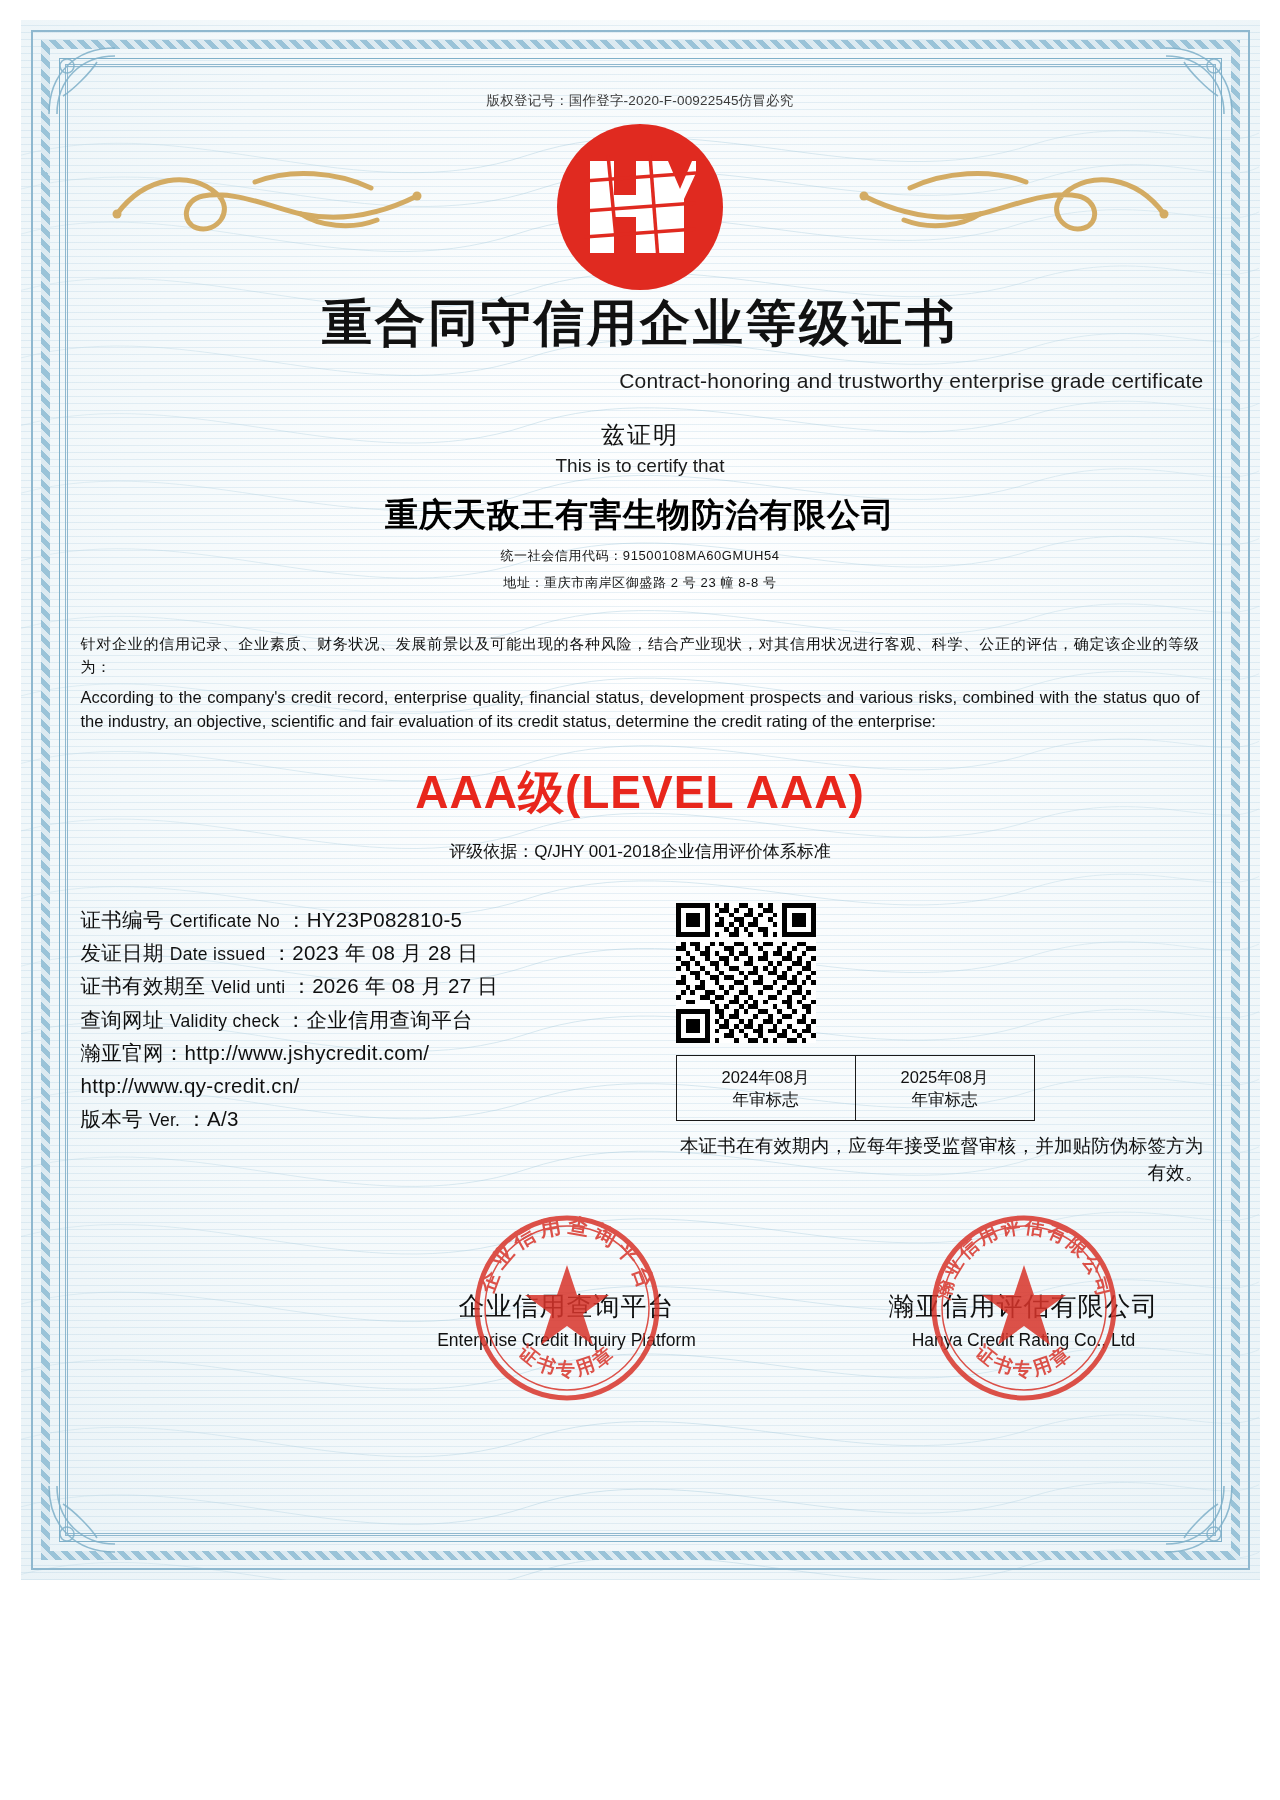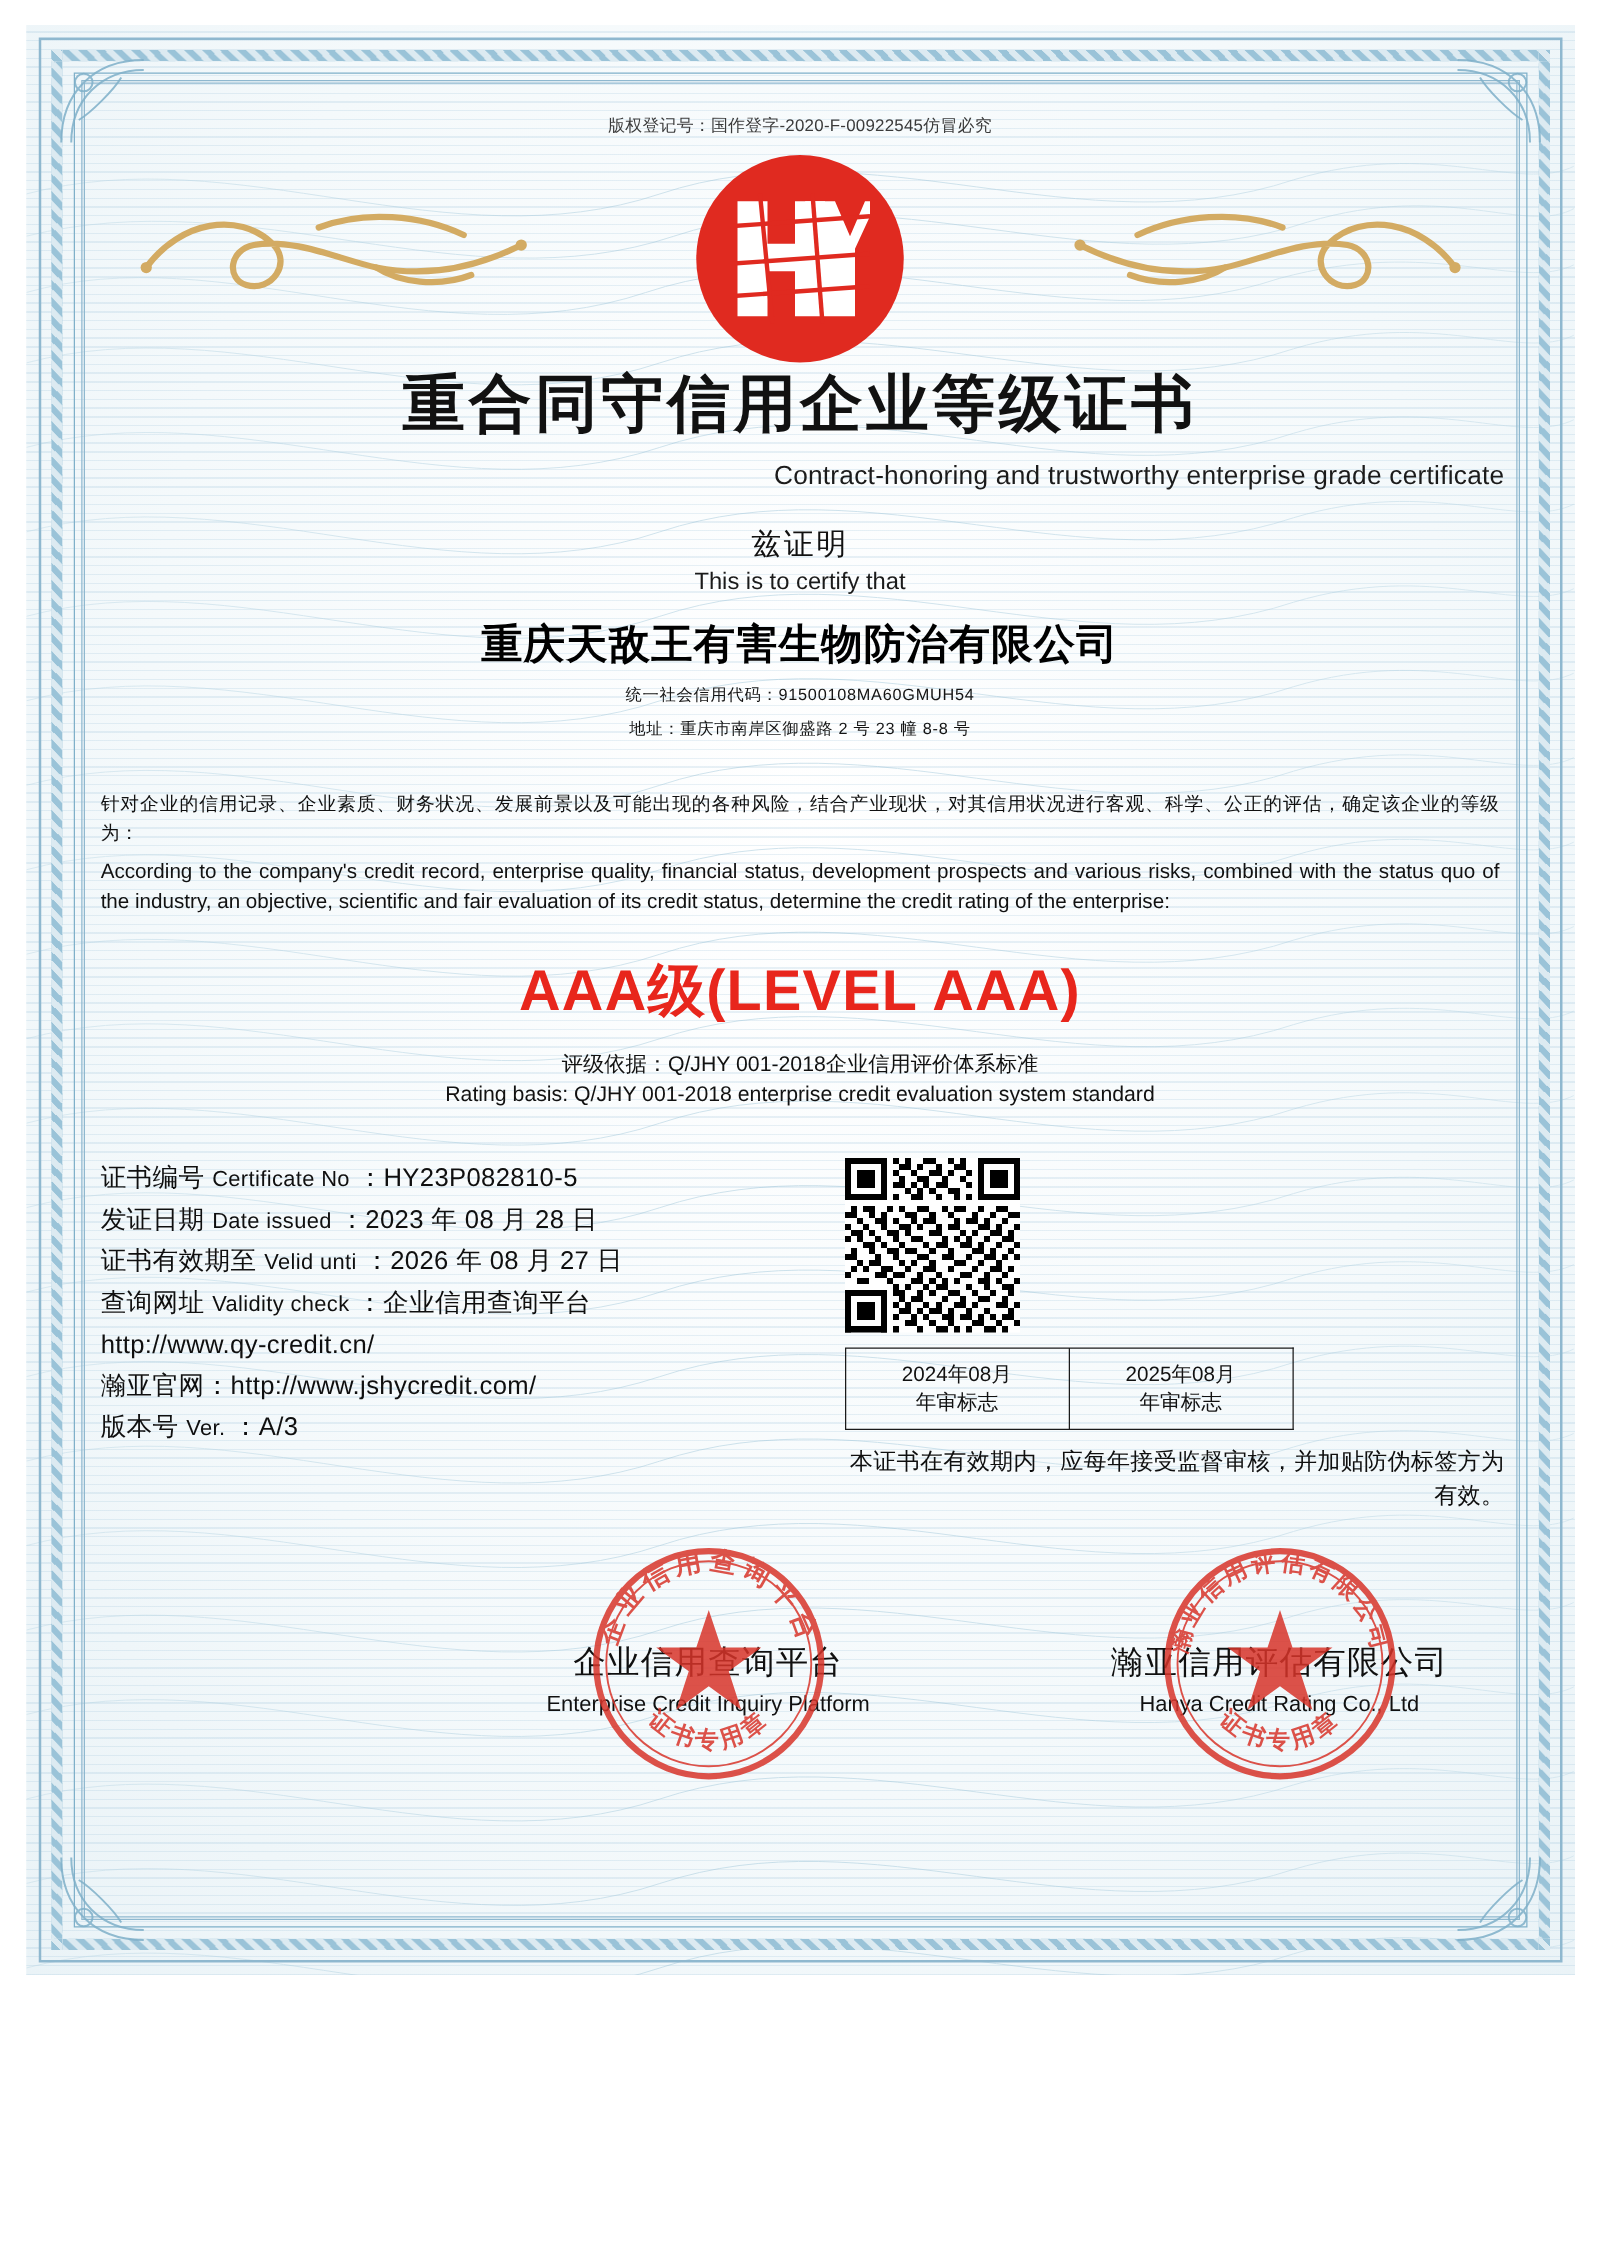--- a/index.html
+++ b/index.html
@@ -473,21 +473,20 @@
     <div class="code-line">统一社会信用代码：91500108MA60GMUH54</div>
     <div class="addr-line">地址：重庆市南岸区御盛路 2 号 23 幢 8-8 号</div>
 
     <div class="body-block">
       <div class="body-cn">针对企业的信用记录、企业素质、财务状况、发展前景以及可能出现的各种风险，结合产业现状，对其信用状况进行客观、科学、公正的评估，确定该企业的等级为：</div>
       <div class="body-en">According to the company's credit record, enterprise quality, financial status, development prospects and various risks, combined with the status quo of the industry, an objective, scientific and fair evaluation of its credit status, determine the credit rating of the enterprise:</div>
     </div>
 
     <div class="level">AAA级(LEVEL AAA)</div>
     <div class="basis-cn">评级依据：Q/JHY 001-2018企业信用评价体系标准</div>
-    <div class="basis-en">Rating basis: Q/JHY 001-2018 enterprise credit evaluation system standard</div>
 
     <div class="detail-row">
       <div class="details">
         <div class="line">
           <span>证书编号</span>
           <span class="en">Certificate No</span>
           <span>：HY23P082810-5</span>
         </div>
         <div class="line">
           <span>发证日期</span>
@@ -497,22 +496,22 @@
         <div class="line">
           <span>证书有效期至</span>
           <span class="en">Velid unti</span>
           <span>：2026 年 08 月 27 日</span>
         </div>
         <div class="line">
           <span>查询网址</span>
           <span class="en">Validity check</span>
           <span>：企业信用查询平台</span>
         </div>
+        <div class="line">瀚亚官网：http://www.jshycredit.com/</div>
         <div class="line">http://www.qy-credit.cn/</div>
-        <div class="line">瀚亚官网：http://www.jshycredit.com/</div>
         <div class="line">
           <span>版本号</span>
           <span class="en">Ver.</span>
           <span>：A/3</span>
         </div>
       </div>
 
       <div class="qr-col">
         <div class="qr-top">
           <svg class="qr-code" viewBox="0 0 29 29" shape-rendering="crispEdges">

